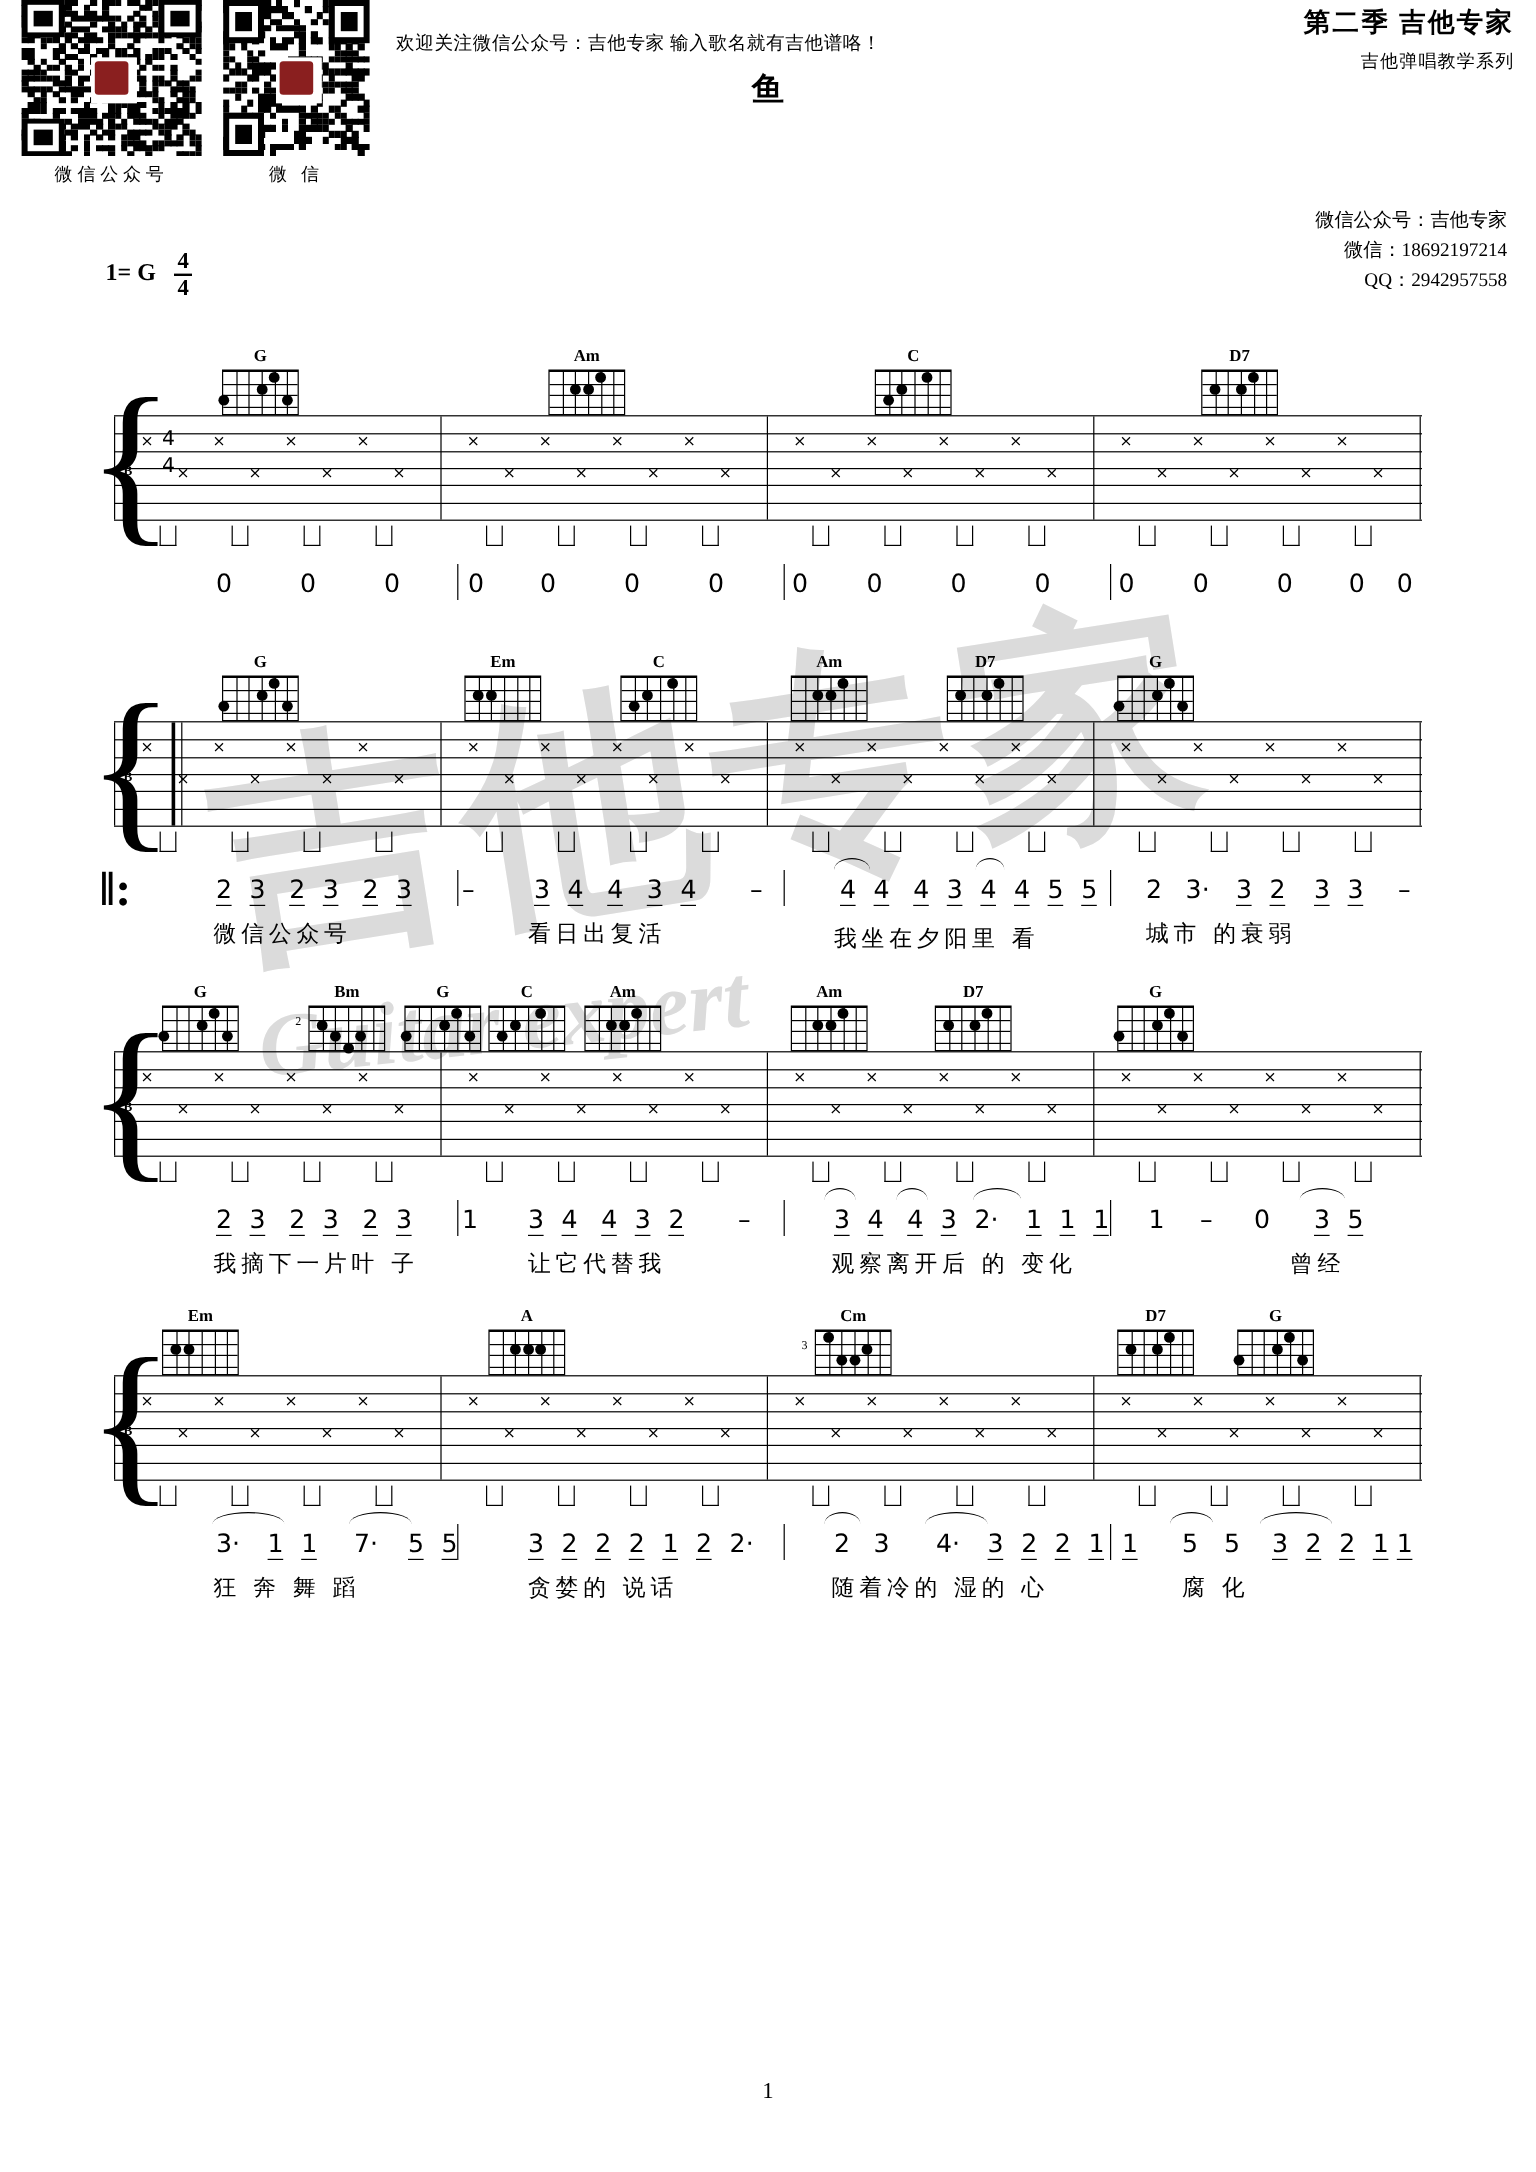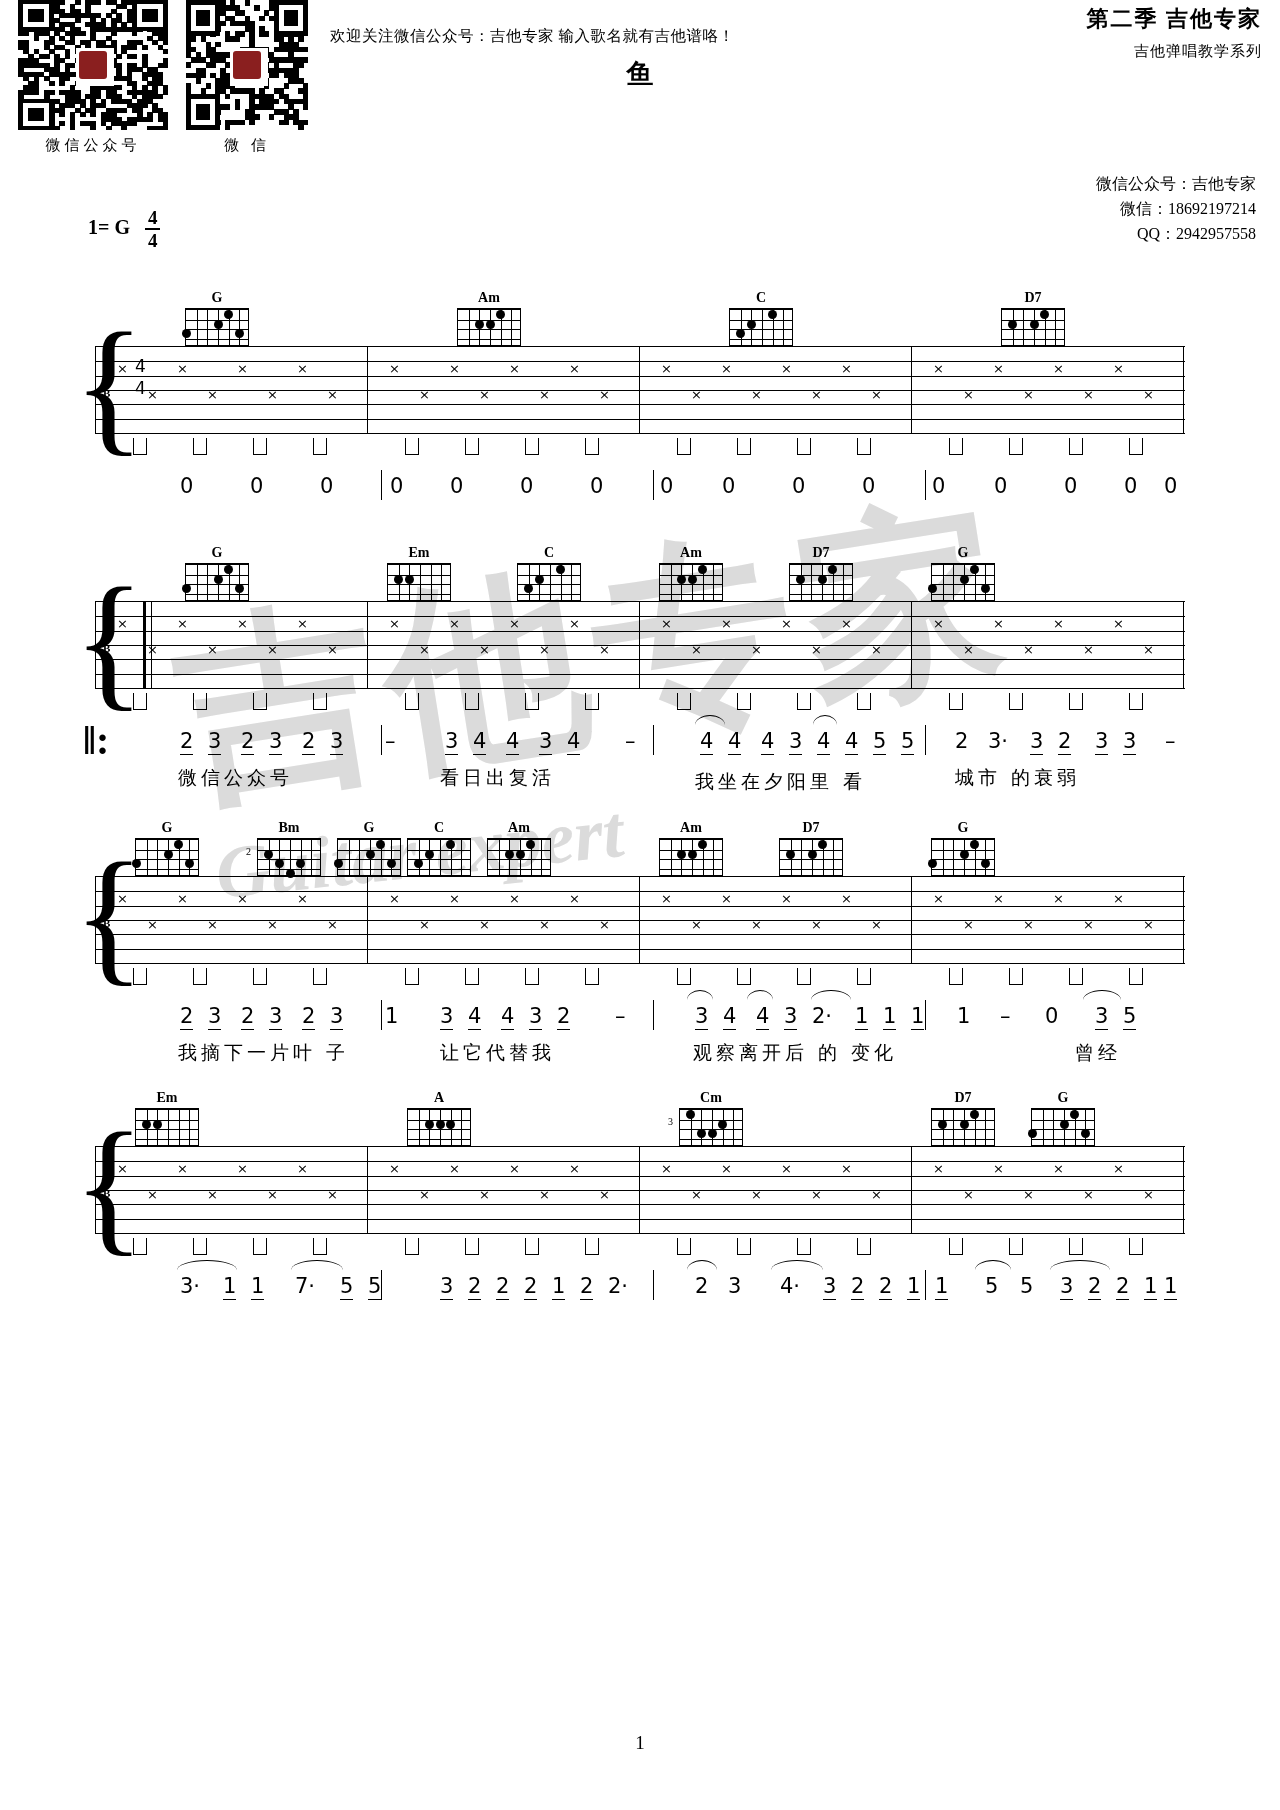--- a/index.html
+++ b/index.html
@@ -1713,18 +1713,24 @@
           <div class="mn und" style="left:965px;top:10px">3</div>
           <div class="mn und" style="left:993px;top:10px">2</div>
           <div class="mn und" style="left:1021px;top:10px">2</div>
           <div class="mn und" style="left:1049px;top:10px">1</div>
           <div class="mn und" style="left:1069px;top:10px">1</div>
           <div class="mbar" style="left:286px;top:6px;height:30px"></div>
           <div class="mbar" style="left:558px;top:6px;height:30px"></div>
           <div class="mbar" style="left:830px;top:6px;height:30px"></div>
           <div class="repeat-open" style="left:-12px;top:-2px"></div>
         </div>
+        <div class="lyrics">
+          <div class="ly" style="left:83px;top:0px;letter-spacing:4px">狂 奔 舞 蹈</div>
+          <div class="ly" style="left:345px;top:0px;letter-spacing:4px">贪婪的 说话</div>
+          <div class="ly" style="left:598px;top:0px;letter-spacing:4px">随着冷的 湿的 心</div>
+          <div class="ly" style="left:890px;top:0px;letter-spacing:4px">腐 化</div>
+        </div>
         <div class="brace" style="left:-22px;top:46px">{</div>
       </div>
     </div>
 
   <div class="footer-num">1</div>
 </div>
 
 </body></html>

